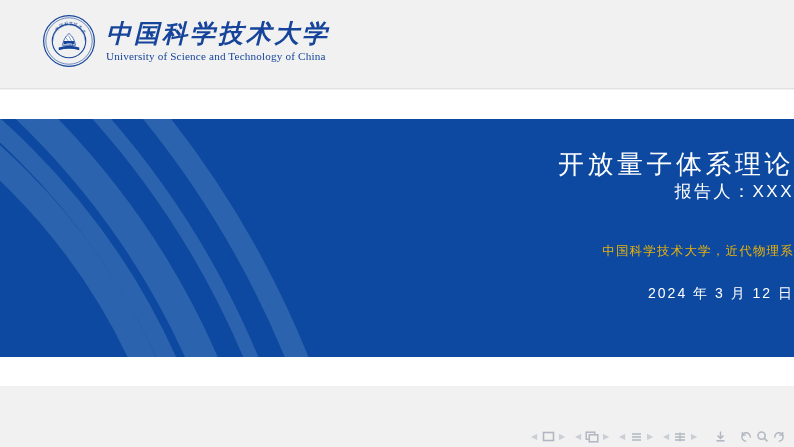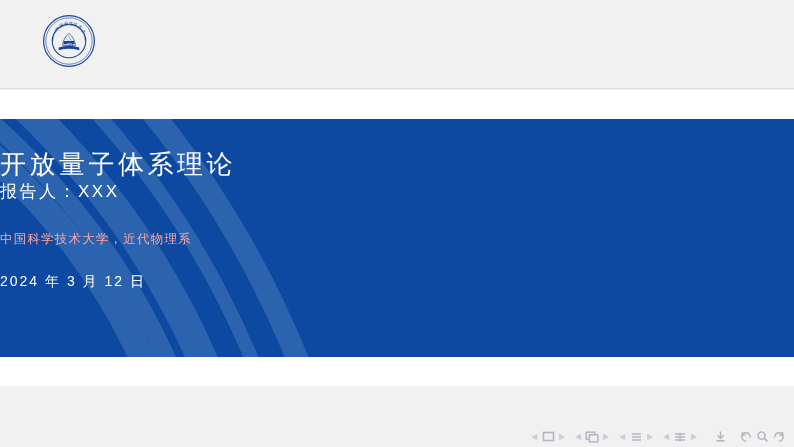--- a/index.html
+++ b/index.html
@@ -83,43 +83,43 @@
     width: 100%; height: 100%;
     pointer-events: none;
   }
 
   .slide-body {
     position: absolute;
     left: 0; top: 0;
     width: 100%; height: 100%;
     display: flex;
     flex-direction: column;
-    align-items: flex-start;
+    align-items: flex-end;
     justify-content: flex-start;
     padding-top: 30px;
     color: #ffffff;
     text-align: center;
   }
   .slide-title {
     font-size: 26px;
     font-weight: 500;
     letter-spacing: 3.5px;
     color: #ffffff;
     line-height: 1.2;
   }
   .slide-presenter {
     font-size: 17px;
     letter-spacing: 2.5px;
     color: #ffffff;
   }
   .slide-affiliation {
-    margin-top: 28px;
+    margin-top: 40px;
     font-size: 12.5px;
     letter-spacing: 1.2px;
-    color: #fca5a5;
+    color: #eab308;
   }
   .slide-date {
     margin-top: 25px;
     font-size: 14px;
     letter-spacing: 2px;
     color: #ffffff;
   }
 
   
   .bottom-bar {
@@ -184,20 +184,24 @@
           <text x="66" y="25" transform="rotate(27 66 25)">术</text>
           <text x="73" y="32" transform="rotate(40 73 32)">大</text>
         </g>
         <path d="M31 62 q19 -6 38 0 l0 5 q-19 -5 -38 0 z" fill="#15449a"></path>
         <path d="M50 36 q10 8 12 22 l-24 0 q2 -14 12 -22 z" fill="#ffffff" stroke="#15449a" stroke-width="1.4"></path>
         <path d="M44 44 q7 6 9 16 M49 40 q6 8 8 20" fill="none" stroke="#15449a" stroke-width="1"></path>
         <rect x="40" y="50" width="20" height="6" fill="#15449a"></rect>
         <text x="50" y="55.4" text-anchor="middle" fill="#ffffff" font-family="'Liberation Sans', sans-serif" font-size="4.4">1958</text>
       </svg>
 
+      <div class="logo-text">
+        <div class="logo-cn">中国科学技术大学</div>
+        <div class="logo-en">University of Science and Technology of China</div>
+      </div>
 
     </div>
   </div>
 
   <div class="page-sheet">
 
     <div class="slide">
 
       <svg class="slide-arcs" viewBox="0 0 794 238" preserveAspectRatio="none">
         <g fill="none" stroke="#2c63ae">

